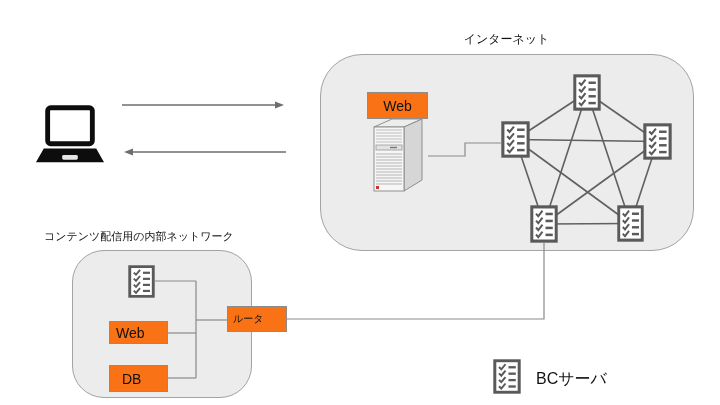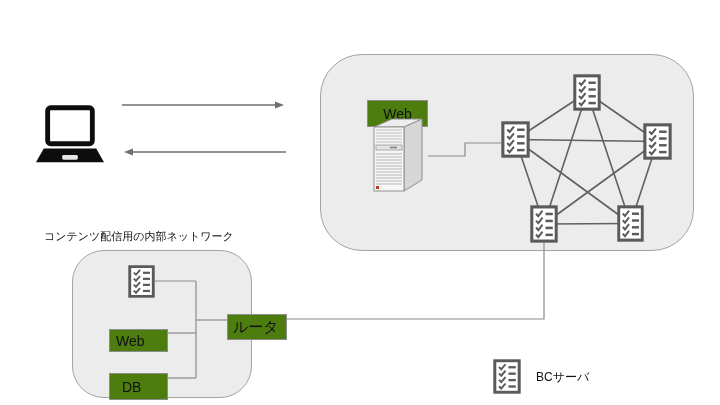--- a/index.html
+++ b/index.html
@@ -3,31 +3,31 @@
 <meta charset="utf-8">
 <style>
   html,body{margin:0;padding:0;background:#fff;}
   .stage{position:relative;width:720px;height:405px;background:#ffffff;
          font-family:"Liberation Sans",sans-serif;color:#111;overflow:hidden;}
   .lbl{position:absolute;z-index:3;white-space:nowrap;}
   .title{left:33px;top:8px;font-size:24px;font-weight:700;letter-spacing:1px;}
   .client-label{left:22px;top:80px;font-size:11px;}
   .internet-label{left:320px;top:31px;width:373px;text-align:center;font-size:12px;}
   .internal-label{left:44px;top:229px;font-size:11px;}
-  .legend-label{left:536px;top:369px;font-size:12px;}
+  .legend-label{left:536px;top:369px;font-size:16px;}
   .zone{position:absolute;z-index:1;background:#ececec;border:1.5px solid #a3a3a3;}
   .internet-zone{left:320px;top:54px;width:372px;height:195px;border-radius:42px;}
   .internal-zone{left:72px;top:250px;width:178px;height:146px;border-radius:32px;}
   svg.lines{position:absolute;left:0;top:0;z-index:2;pointer-events:none;}
-  .pinkbox{position:absolute;z-index:3;background:#4d7c0f;border:1.5px solid #8c8c8c;
-           display:flex;align-items:center;font-size:14px;box-sizing:border-box;margin-top:8px;}
+  .pinkbox{position:absolute;z-index:3;background:#f97316;border:1.5px solid #8c8c8c;
+           display:flex;align-items:center;font-size:14px;box-sizing:border-box;}
   .web-inet{left:367px;top:92px;width:61px;height:27px;justify-content:center;}
   .web-int{left:109px;top:321px;width:59px;height:23px;padding-left:6px;}
   .db-int{left:109px;top:365px;width:59px;height:27px;padding-left:12px;}
-  .router{left:227px;top:306px;width:60px;height:26px;padding-left:5px;font-size:15px;}
+  .router{left:227px;top:306px;width:60px;height:26px;padding-left:5px;font-size:10px;}
   .icon{position:absolute;z-index:3;}
   .laptop{left:36px;top:104px;width:68px;height:62px;}
   .server{left:370px;top:116px;width:56px;height:77px;}
   .node-t {left:573px;top:74px; width:28px;height:37px;}
   .node-l {left:501px;top:121px;width:29px;height:37px;}
   .node-r {left:643px;top:123px;width:29px;height:37px;}
   .node-bl{left:530px;top:205px;width:28px;height:38px;}
   .node-br{left:617px;top:205px;width:27px;height:37px;}
   .node-int{left:128px;top:265px;width:27px;height:33px;}
   .node-legend{left:493px;top:359px;width:28px;height:35px;}
@@ -38,20 +38,21 @@
 <div class="stage">
 
 
   <svg class="icon laptop" viewBox="0 0 70 62">
     <rect x="12" y="3" width="46" height="37" rx="3" fill="#ffffff" stroke="#0d0d0d" stroke-width="5"></rect>
     <polygon points="8,45 62,45 70,59 0,59" fill="#0d0d0d"></polygon>
     <rect x="27" y="51.5" width="16" height="5" rx="1.5" fill="#e6e6e6"></rect>
   </svg>
 
   <div class="zone internet-zone"></div>
+  <div class="lbl internet-label">インターネット</div>
   <div class="zone internal-zone"></div>
   <div class="lbl internal-label">コンテンツ配信用の内部ネットワーク</div>
 
   <svg class="lines" width="720" height="405" viewBox="0 0 720 405">
     <g stroke="#6e6e6e" stroke-width="1.3">
       <line x1="122" y1="105" x2="277" y2="105"></line>
       <polygon points="284,105 275,101.5 275,108.5" fill="#6e6e6e" stroke="none"></polygon>
     </g>
     <g stroke="#6e6e6e" stroke-width="1.3">
       <line x1="286" y1="152" x2="131" y2="152"></line>

